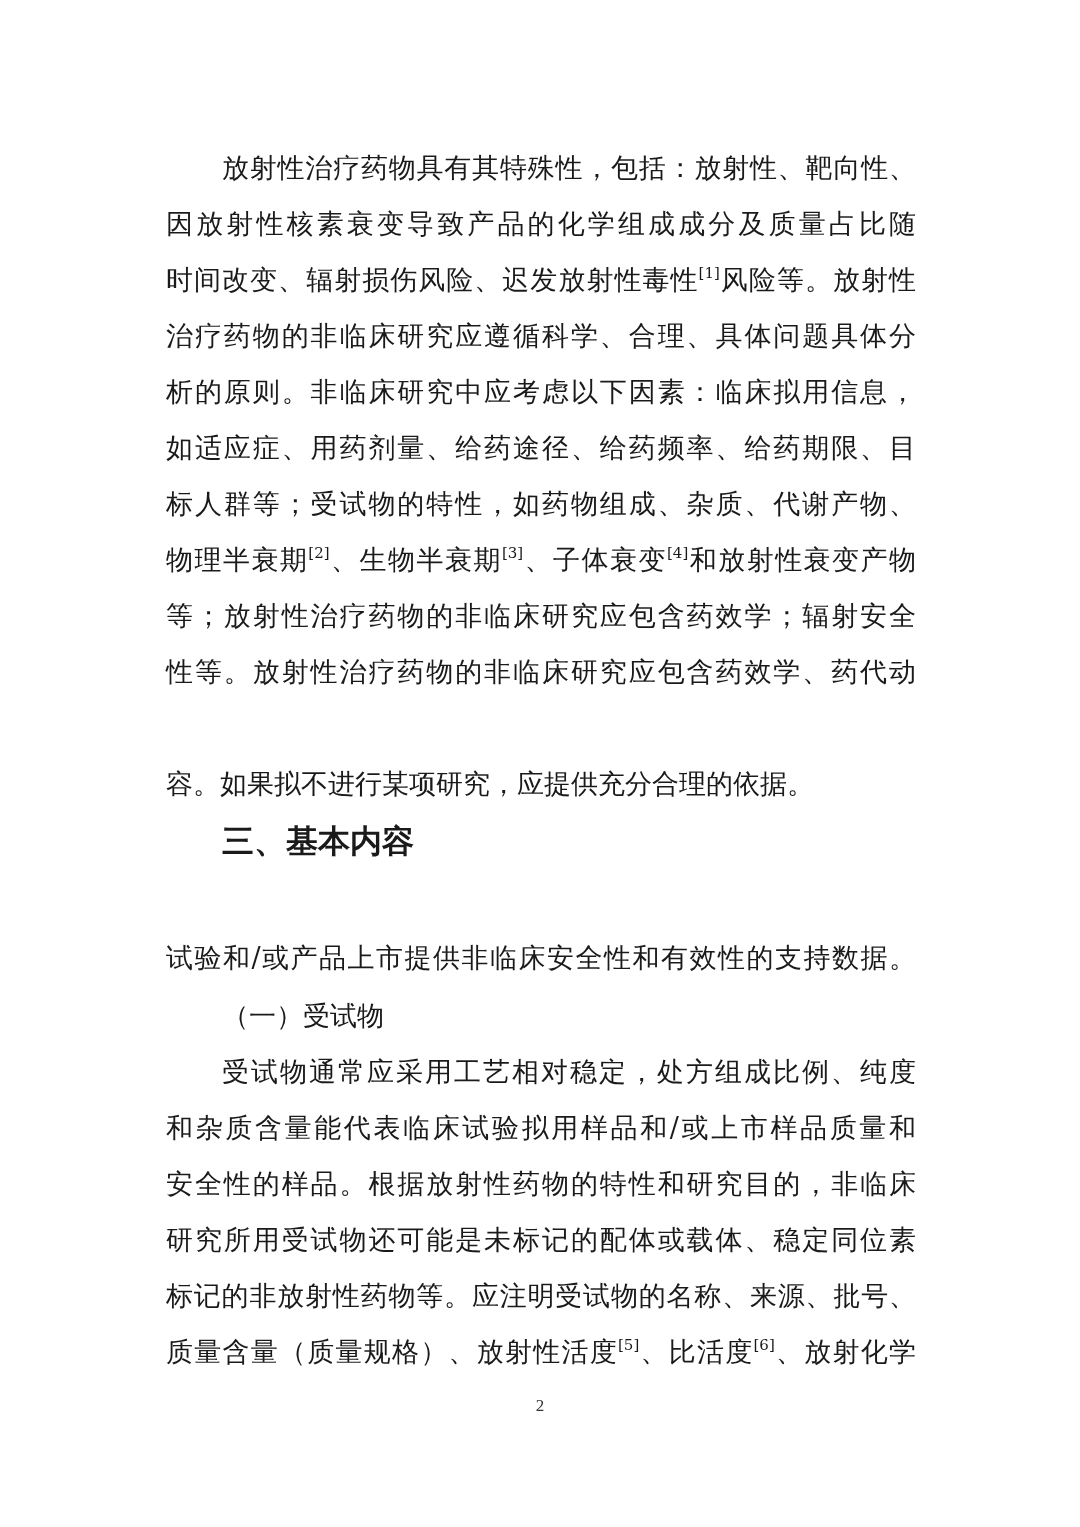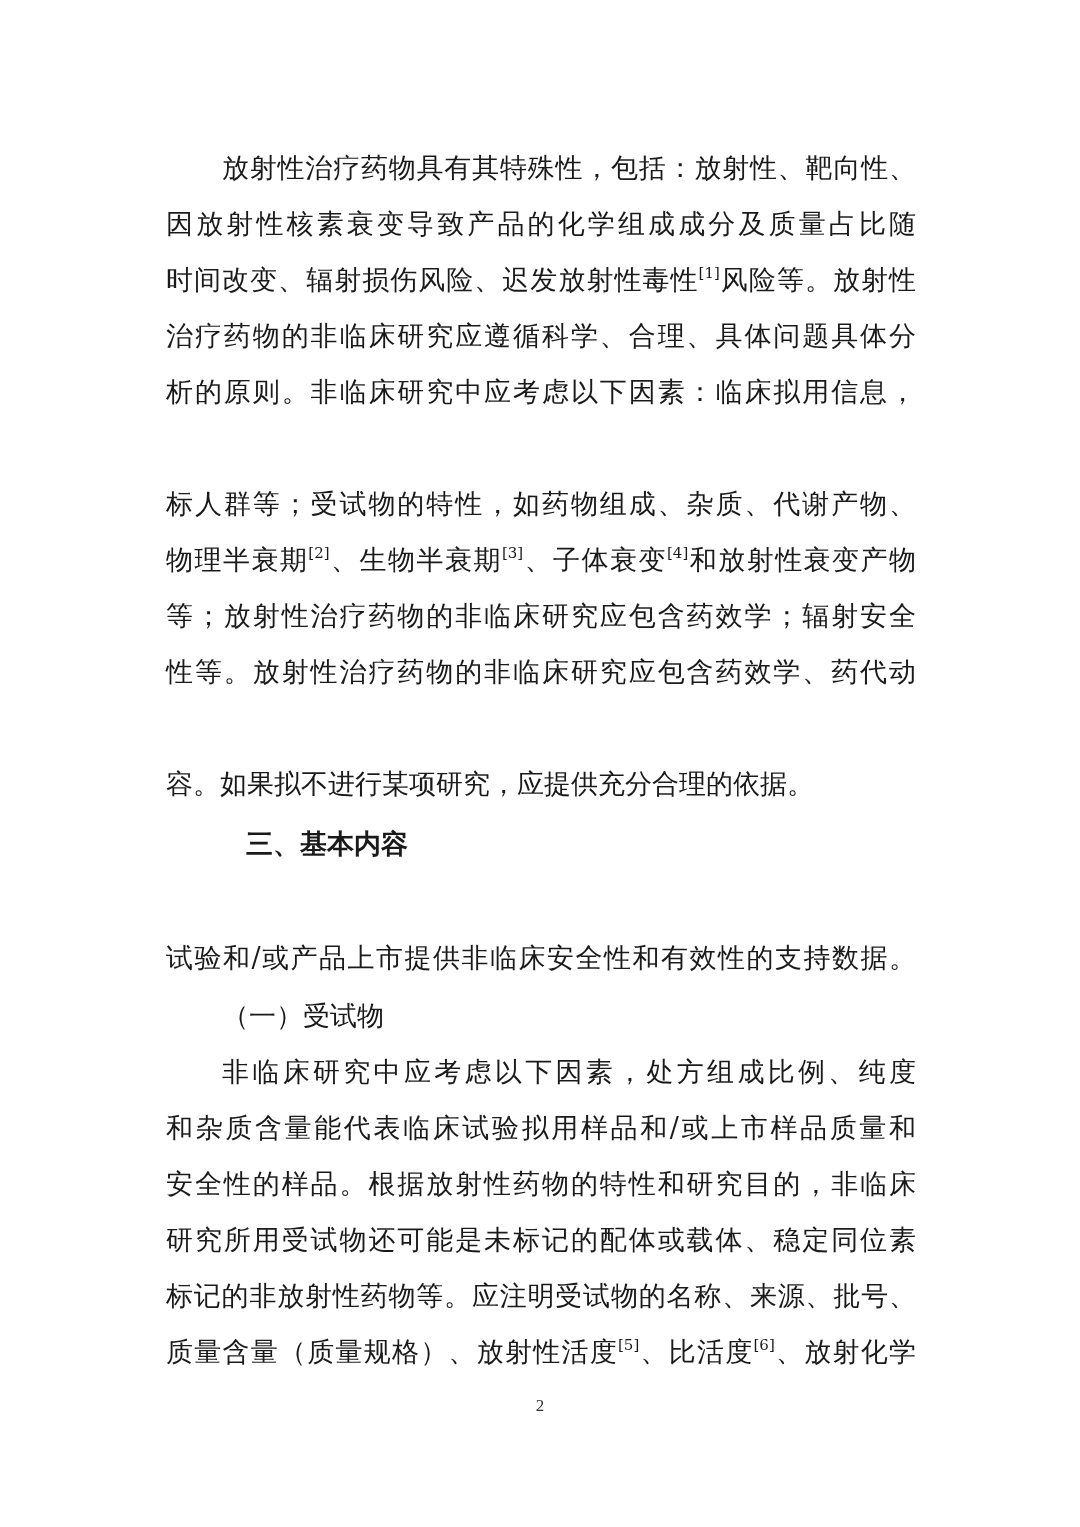--- a/index.html
+++ b/index.html
@@ -13,50 +13,51 @@
     font-size: 27px;
     color: #1a1a1a;
     white-space: nowrap;
     line-height: 36px;
     text-align: justify;
     text-align-last: justify;
   }
   .line.indent { left: 222px; width: 694px; }
   .line.last { text-align-last: left; }
   .line.heading { left: 222px; text-align-last: left; }
-  .line.heading.bold { font-family: Liberation Sans, sans-serif; font-weight: bold; font-size: 27px; margin-left: 24px; }
+  .line.heading.bold { font-family: Liberation Mono, monospace; font-weight: bold; font-size: 32px; }
   sup { font-size: 15px; line-height: 0; vertical-align: 11px; }
   .pagenum {
     position: absolute; left: 0; width: 1080px; top: 1388px; text-align: center;
     font-family: "Liberation Serif", "DejaVu Serif", serif; font-size: 17px; color: #333;
   }
 </style>
 </head>
 <body>
 
 <div class="page">
 
   <div class="line indent" style="top:142px">放射性治疗药物具有其特殊性，包括：放射性、靶向性、</div>
   <div class="line" style="top:198px">因放射性核素衰变导致产品的化学组成成分及质量占比随</div>
   <div class="line" style="top:254px"><span>时间改变、辐射损伤风险、迟发放射性毒性</span><sup>[1]</sup><span>风险等。放射性</span></div>
   <div class="line" style="top:310px">治疗药物的非临床研究应遵循科学、合理、具体问题具体分</div>
   <div class="line" style="top:366px">析的原则。非临床研究中应考虑以下因素：临床拟用信息，</div>
+  <div class="line" style="top:422px">如适应症、用药剂量、给药途径、给药频率、给药期限、目</div>
   <div class="line" style="top:478px">标人群等；受试物的特性，如药物组成、杂质、代谢产物、</div>
   <div class="line" style="top:534px"><span>物理半衰期</span><sup>[2]</sup><span>、生物半衰期</span><sup>[3]</sup><span>、子体衰变</span><sup>[4]</sup><span>和放射性衰变产物</span></div>
   <div class="line" style="top:590px">等；放射性治疗药物的非临床研究应包含药效学；辐射安全</div>
   <div class="line" style="top:646px">性等。放射性治疗药物的非临床研究应包含药效学、药代动</div>
   <div class="line last" style="top:758px">容。如果拟不进行某项研究，应提供充分合理的依据。</div>
 
   <div class="line heading bold" style="top:818px">三、基本内容</div>
 
   <div class="line heading" style="top:990px">（一）受试物</div>
 
   <div class="line" style="top:932px">试验和/或产品上市提供非临床安全性和有效性的支持数据。</div>
 
-  <div class="line indent" style="top:1046px">非临床研究中应考虑以下因素，处方组成比例、纯度</div>
+  <div class="line indent" style="top:1046px">受试物通常应采用工艺相对稳定，处方组成比例、纯度</div>
   <div class="line" style="top:1102px">和杂质含量能代表临床试验拟用样品和/或上市样品质量和</div>
   <div class="line" style="top:1158px">安全性的样品。根据放射性药物的特性和研究目的，非临床</div>
   <div class="line" style="top:1214px">研究所用受试物还可能是未标记的配体或载体、稳定同位素</div>
   <div class="line" style="top:1270px">标记的非放射性药物等。应注明受试物的名称、来源、批号、</div>
   <div class="line" style="top:1326px"><span>质量含量（质量规格）、放射性活度</span><sup>[5]</sup><span>、比活度</span><sup>[6]</sup><span>、放射化学</span></div>
 
   <div class="pagenum">2</div>
 </div>
 
 </body></html>

